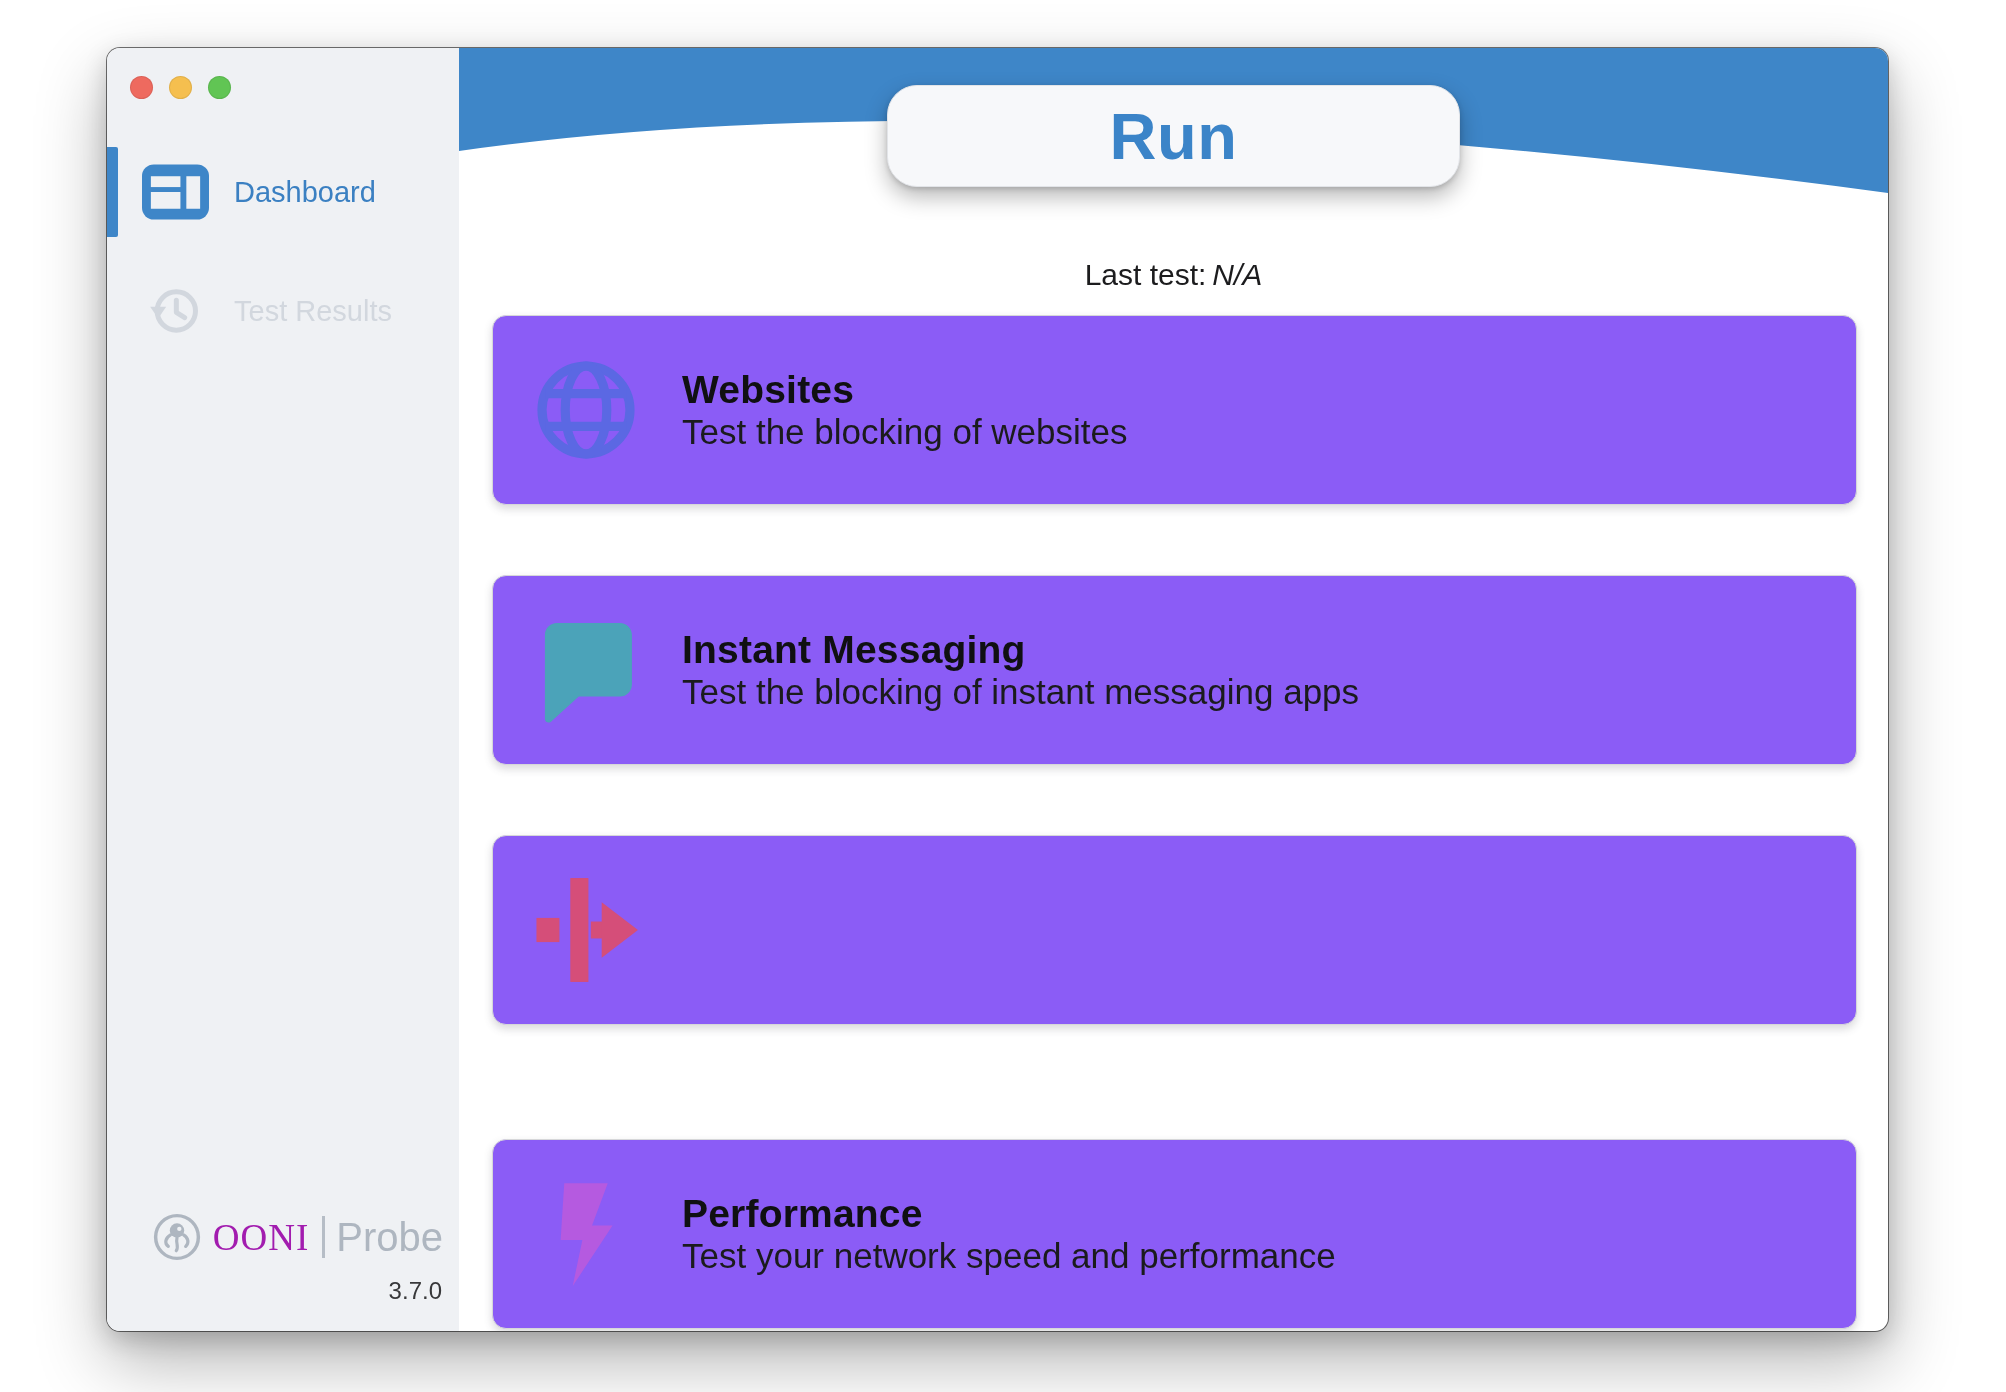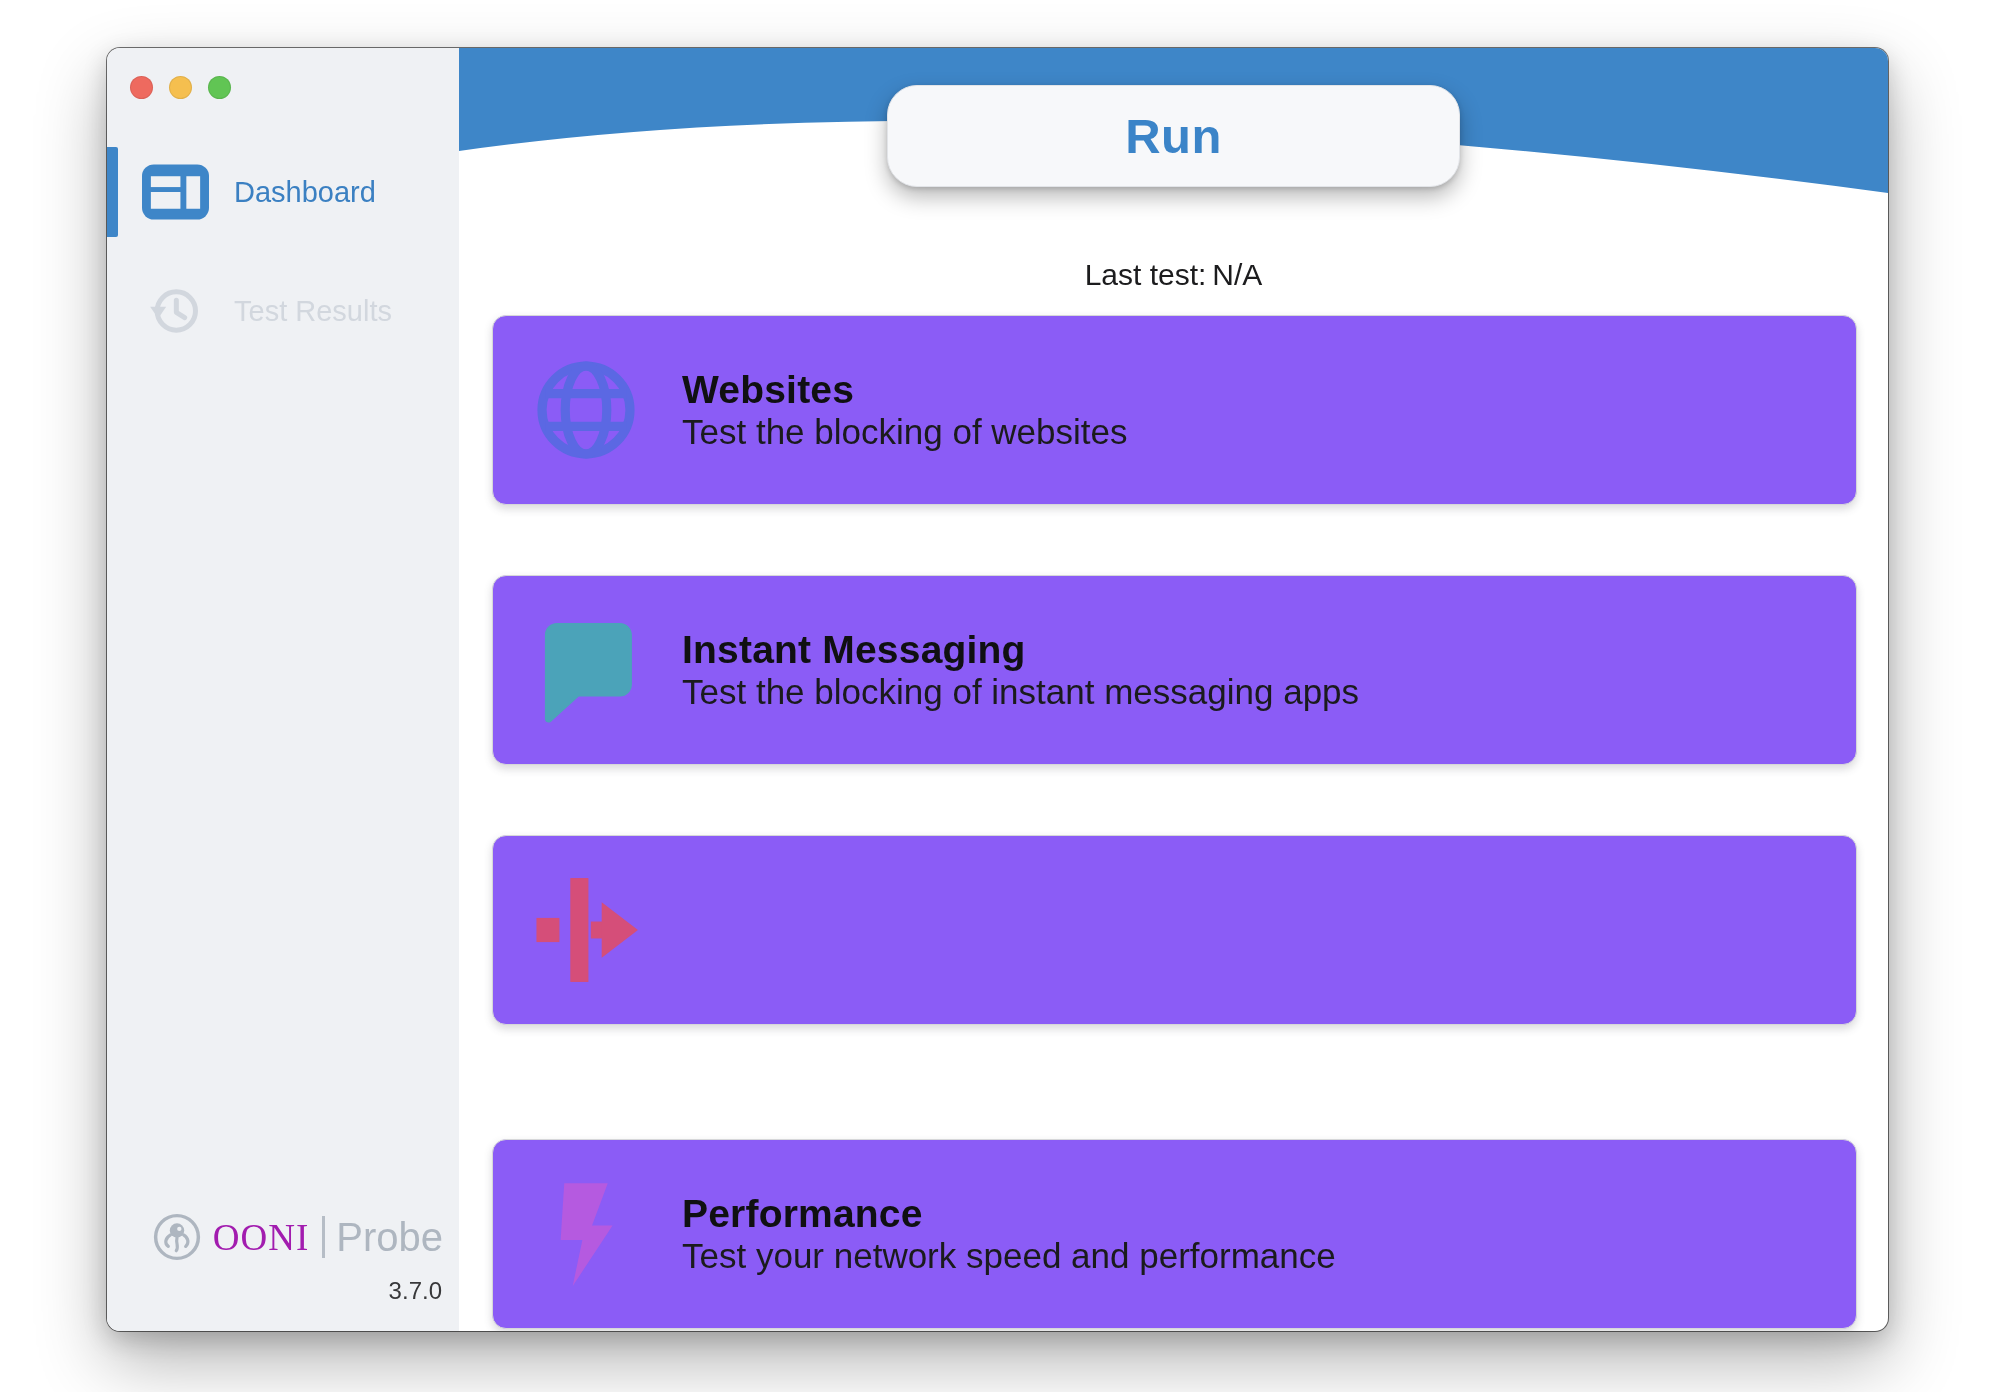--- a/index.html
+++ b/index.html
@@ -17,27 +17,27 @@
   .main-header { position:absolute; left:352px; top:0; width:1429px; height:210px; }
   .main-header svg { display:block; width:100%; height:100%; }
 
   .run-button {
     position:absolute; left:780px; top:37px; width:573px; height:102px;
     background:#f7f8fa; border:1px solid #e2e4e8; border-radius:30px;
     display:flex; align-items:center; justify-content:center;
     box-shadow:0 10px 22px rgba(0,0,0,0.28), 0 2px 5px rgba(0,0,0,0.15);
     cursor:pointer;
   }
-  .run-button span { font-size:49px; font-weight:bold; color:#3b84c8; letter-spacing:0.5px; }
+  .run-button span { font-size:65px; font-weight:bold; color:#3b84c8; letter-spacing:0.5px; }
 
   .last-test {
     position:absolute; left:352px; top:210px; width:1429px; text-align:center;
     font-size:30px; color:#1c1c1e;
   }
-  .last-test .lt-value { margin-left:6px; }
+  .last-test .lt-value { margin-left:6px;font-style:italic; }
 
   
   .card {
     position:absolute; left:385px; width:1365px; height:190px;
     background:#8b5cf6; border:1px solid #d6d7d9; border-radius:14px;
     box-shadow:0 4px 9px rgba(70,70,80,0.20);
     display:flex; align-items:center; padding-left:35px; cursor:pointer;
   }
   .card-icon { width:116px; height:116px; flex:0 0 116px; }
   .card-icon svg { width:100%; height:100%; display:block; }

